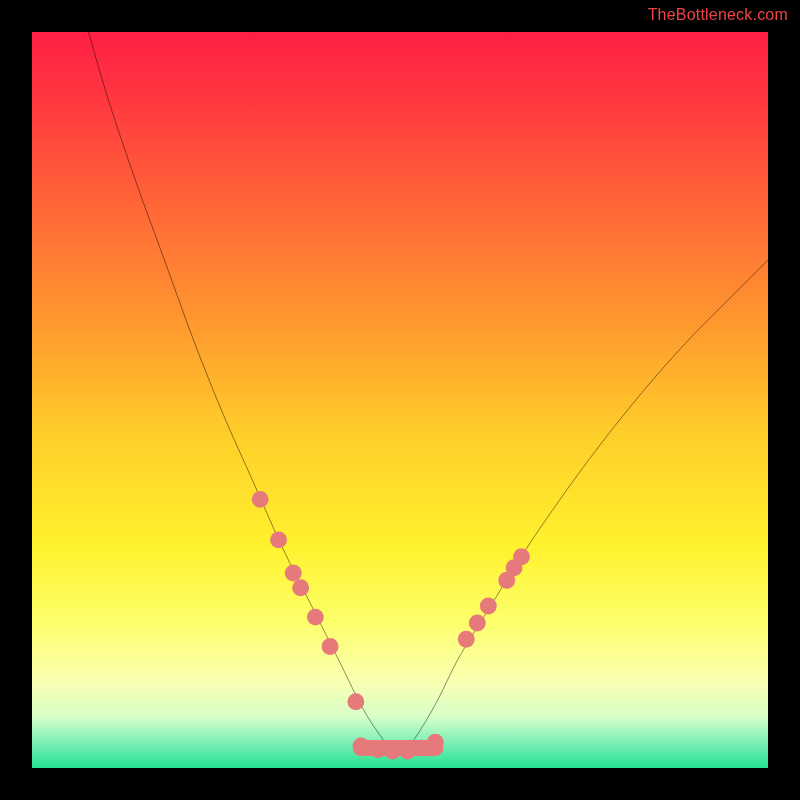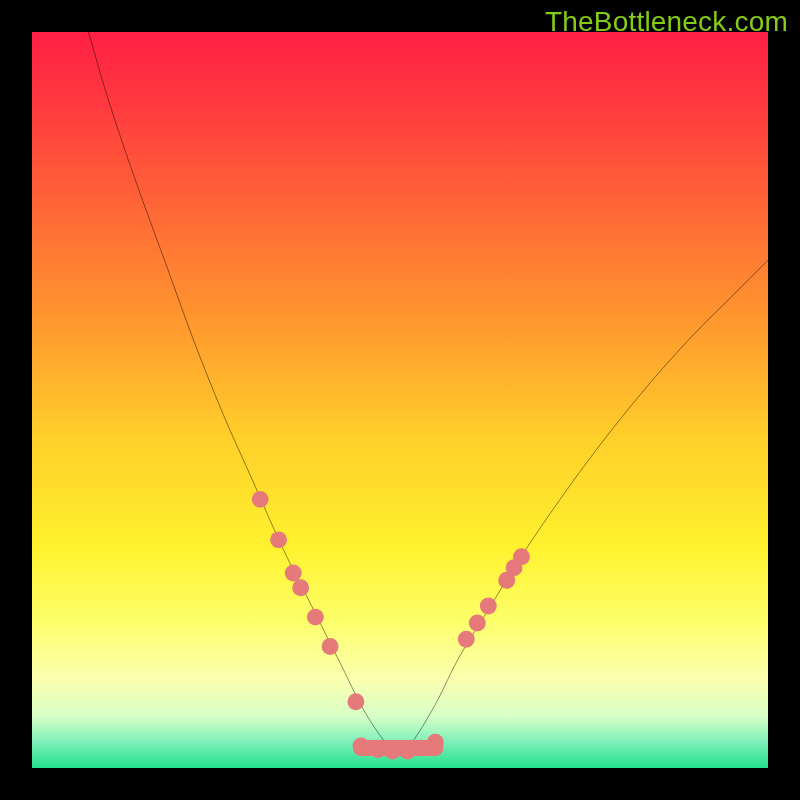--- a/index.html
+++ b/index.html
@@ -36,22 +36,22 @@
     left: 0;
     top: 0;
     width: 100%;
     height: 100%;
     pointer-events: none;
   }
   .watermark {
     position: absolute;
     top: 6px;
     right: 12px;
-    color: #84cc16;
-    font-size: 28px;
+    color: #ef4444;
+    font-size: 16px;
     font-weight: 400;
     letter-spacing: 0.2px;
     text-align: center;
   }
 </style>
 </head>
 <body>
 
 <div class="wrap">
   <div class="watermark">TheBottleneck.com</div>

